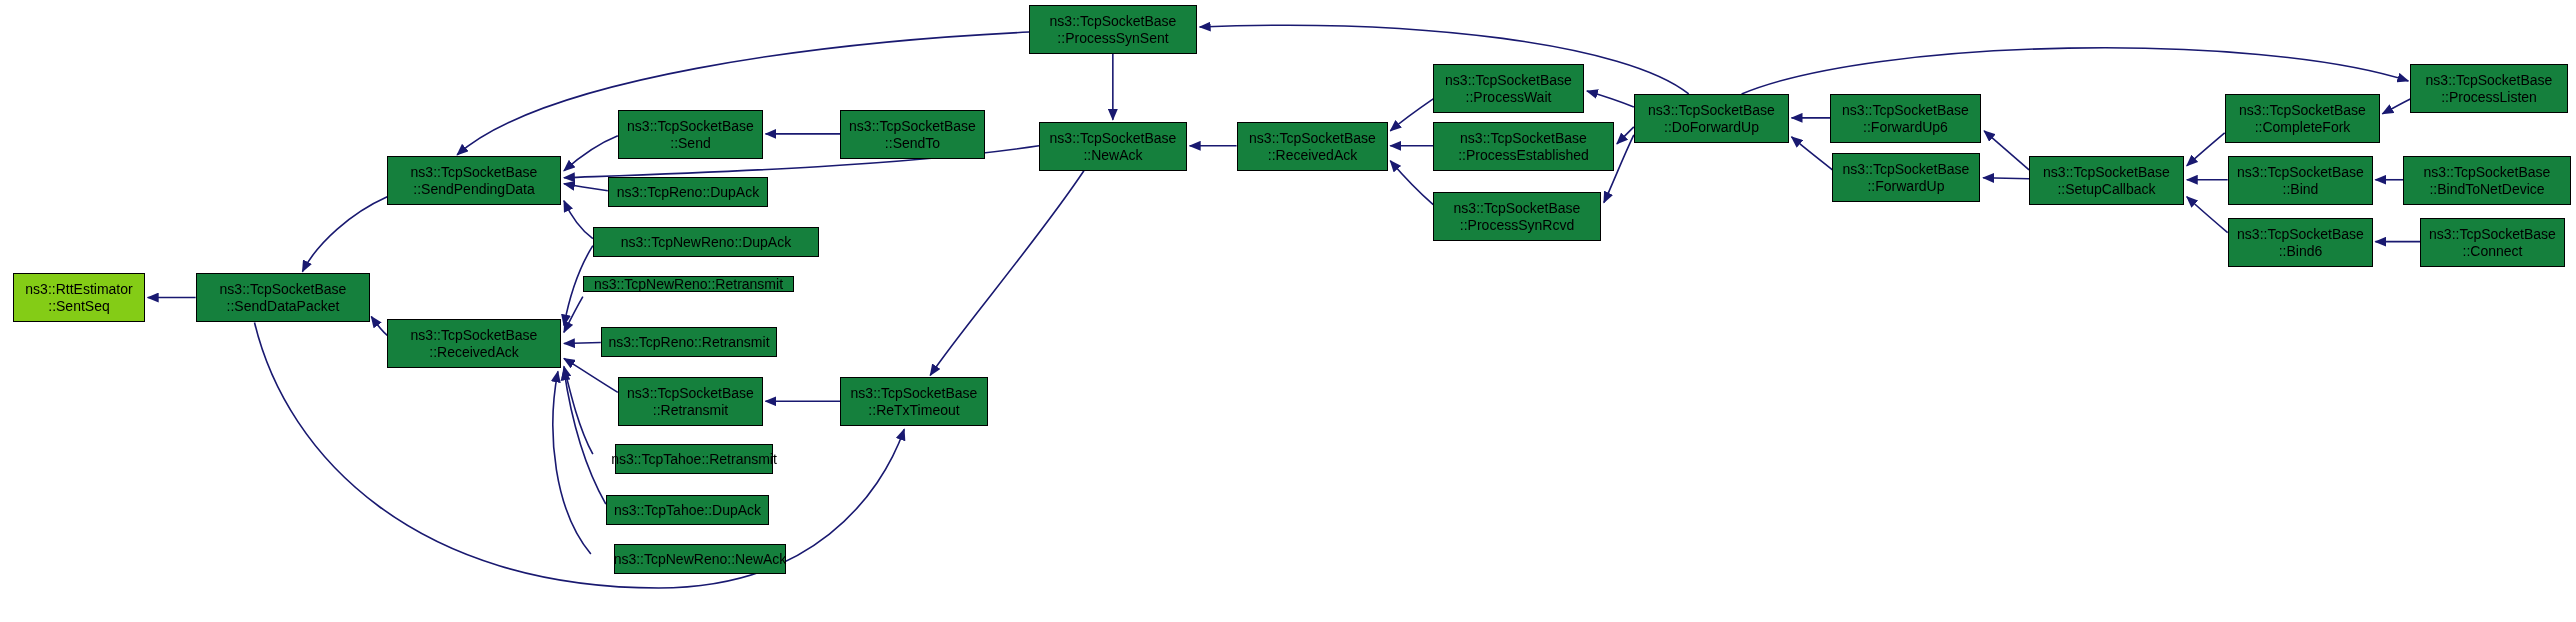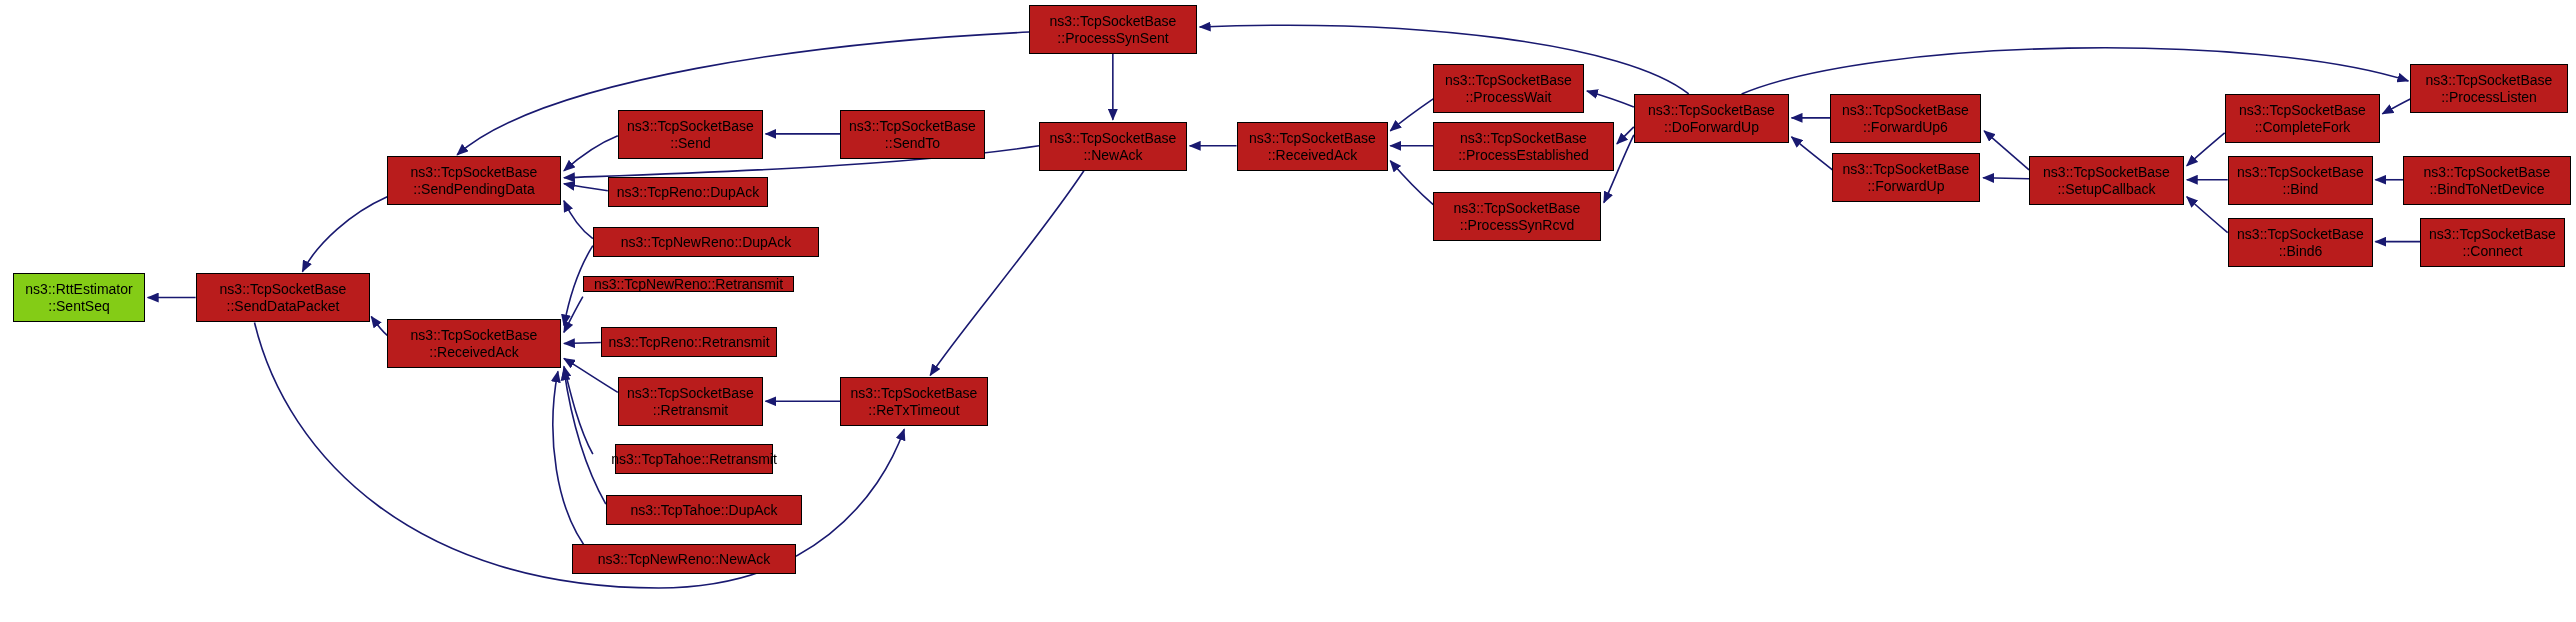--- a/index.html
+++ b/index.html
@@ -2,21 +2,21 @@
 <html><head>
 <meta charset="utf-8">
 <style>
   html,body{margin:0;padding:0;background:#ffffff}
   body{width:2576px;height:623px;font-family:"Liberation Sans",sans-serif}
   .canvas{position:relative;width:2576px;height:623px;background:#ffffff;overflow:hidden}
   .edges{position:absolute;left:0;top:0}
   .edge{stroke:#191970;stroke-width:1.6;fill:none}
   .node{
     position:absolute;box-sizing:border-box;
-    background:#b91c1c;border:1.5px solid #000000;
+    background:#15803d;border:1.5px solid #000000;
     display:flex;flex-direction:column;align-items:center;justify-content:center;
     font-size:14px;line-height:17px;color:#000000;text-align:center;white-space:nowrap;
     cursor:pointer;
   }
   .node.hl{background:#84cc16}
   .nl{display:block}
 </style>
 </head>
 <body>
 
@@ -109,24 +109,24 @@
     <span class="nl">ns3::TcpSocketBase</span>
     <span class="nl">::Retransmit</span>
   </div>
   <div class="node" style="left:840px;top:377px;width:148px;height:49px">
     <span class="nl">ns3::TcpSocketBase</span>
     <span class="nl">::ReTxTimeout</span>
   </div>
   <div class="node" style="left:615px;top:444px;width:158px;height:30px">
     <span class="nl">ns3::TcpTahoe::Retransmit</span>
   </div>
-  <div class="node" style="left:606px;top:495px;width:196px;height:30px">
+  <div class="node" style="left:606px;top:495px;width:163px;height:30px">
     <span class="nl">ns3::TcpTahoe::DupAck</span>
   </div>
-  <div class="node" style="left:572px;top:544px;width:224px;height:30px">
+  <div class="node" style="left:614px;top:544px;width:172px;height:30px">
     <span class="nl">ns3::TcpNewReno::NewAck</span>
   </div>
   <div class="node" style="left:1039px;top:122px;width:148px;height:49px">
     <span class="nl">ns3::TcpSocketBase</span>
     <span class="nl">::NewAck</span>
   </div>
   <div class="node" style="left:1029px;top:5px;width:168px;height:49px">
     <span class="nl">ns3::TcpSocketBase</span>
     <span class="nl">::ProcessSynSent</span>
   </div>

